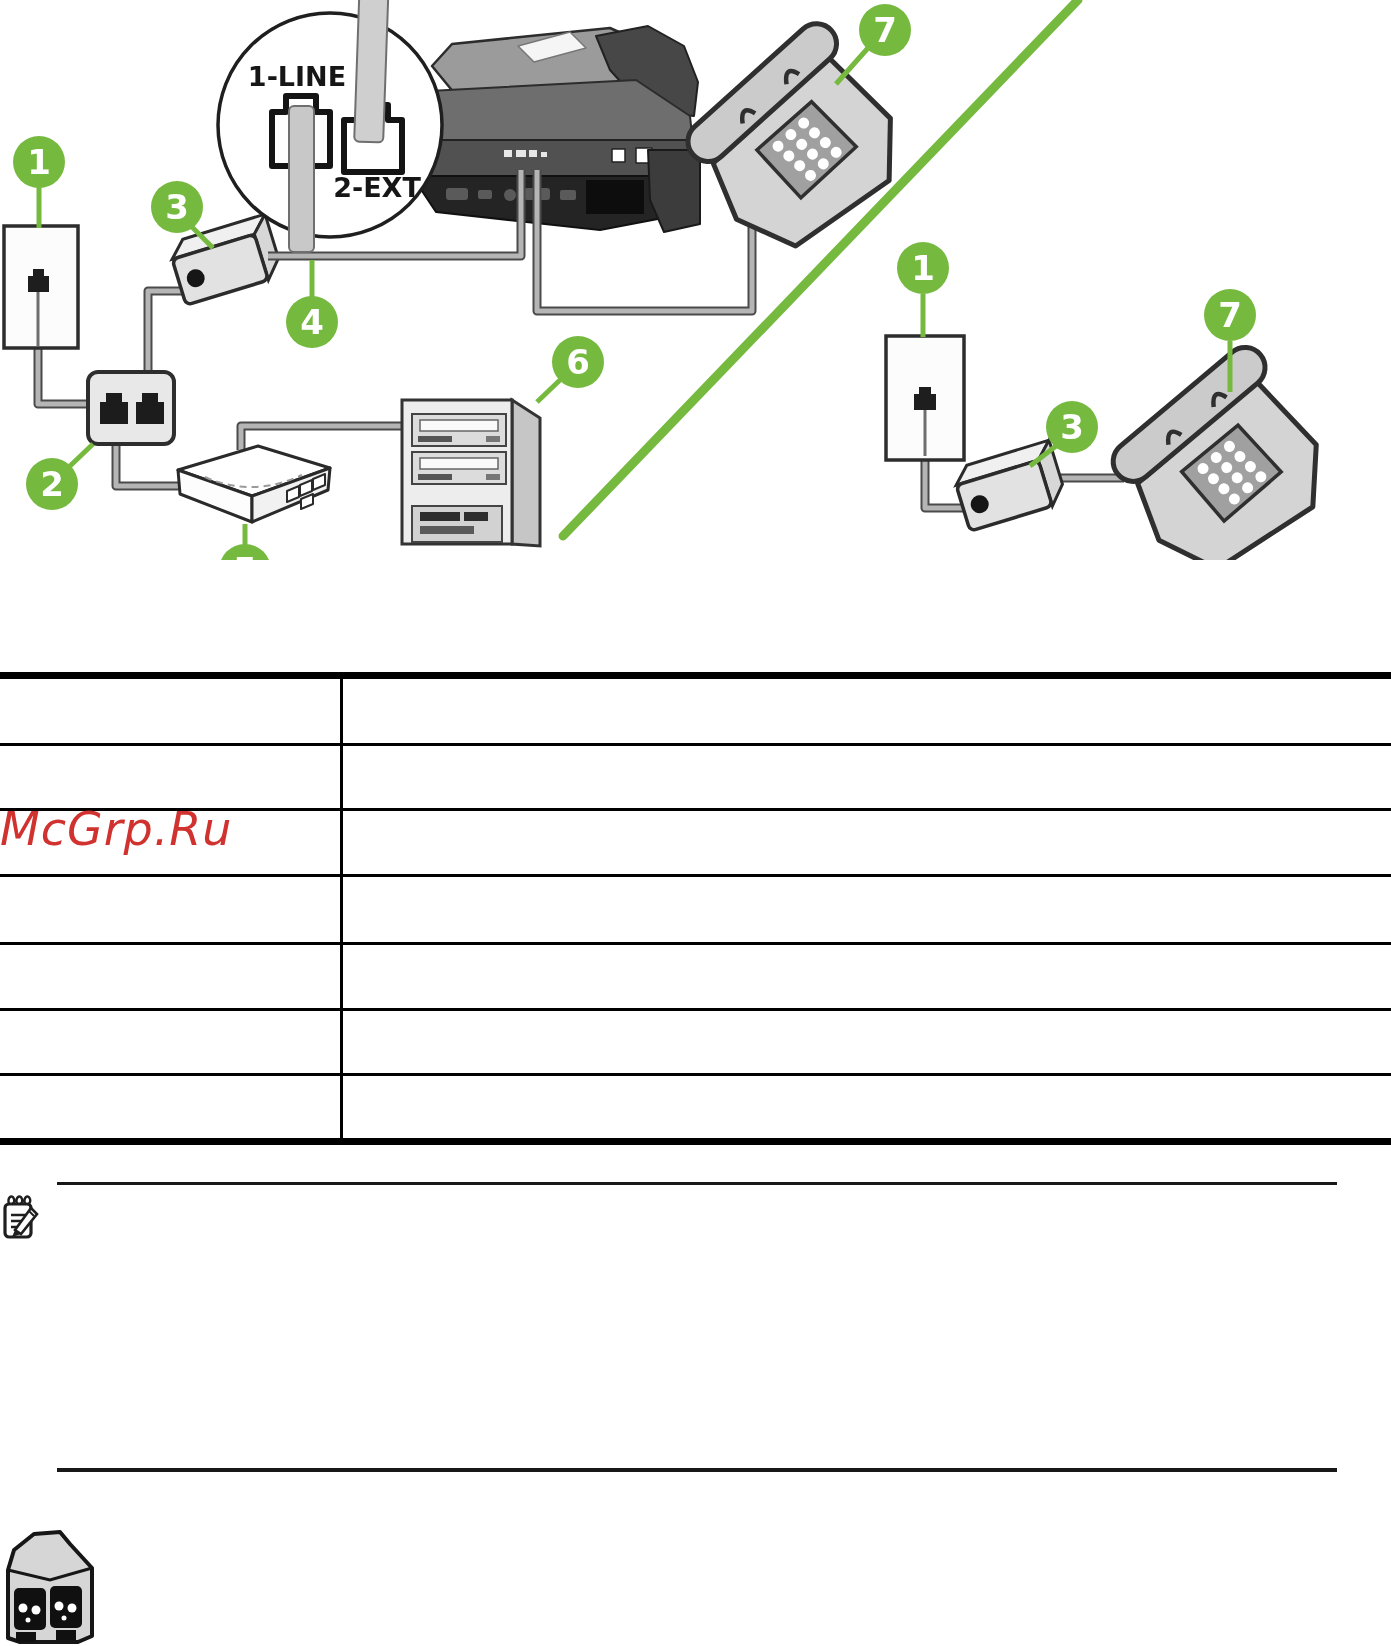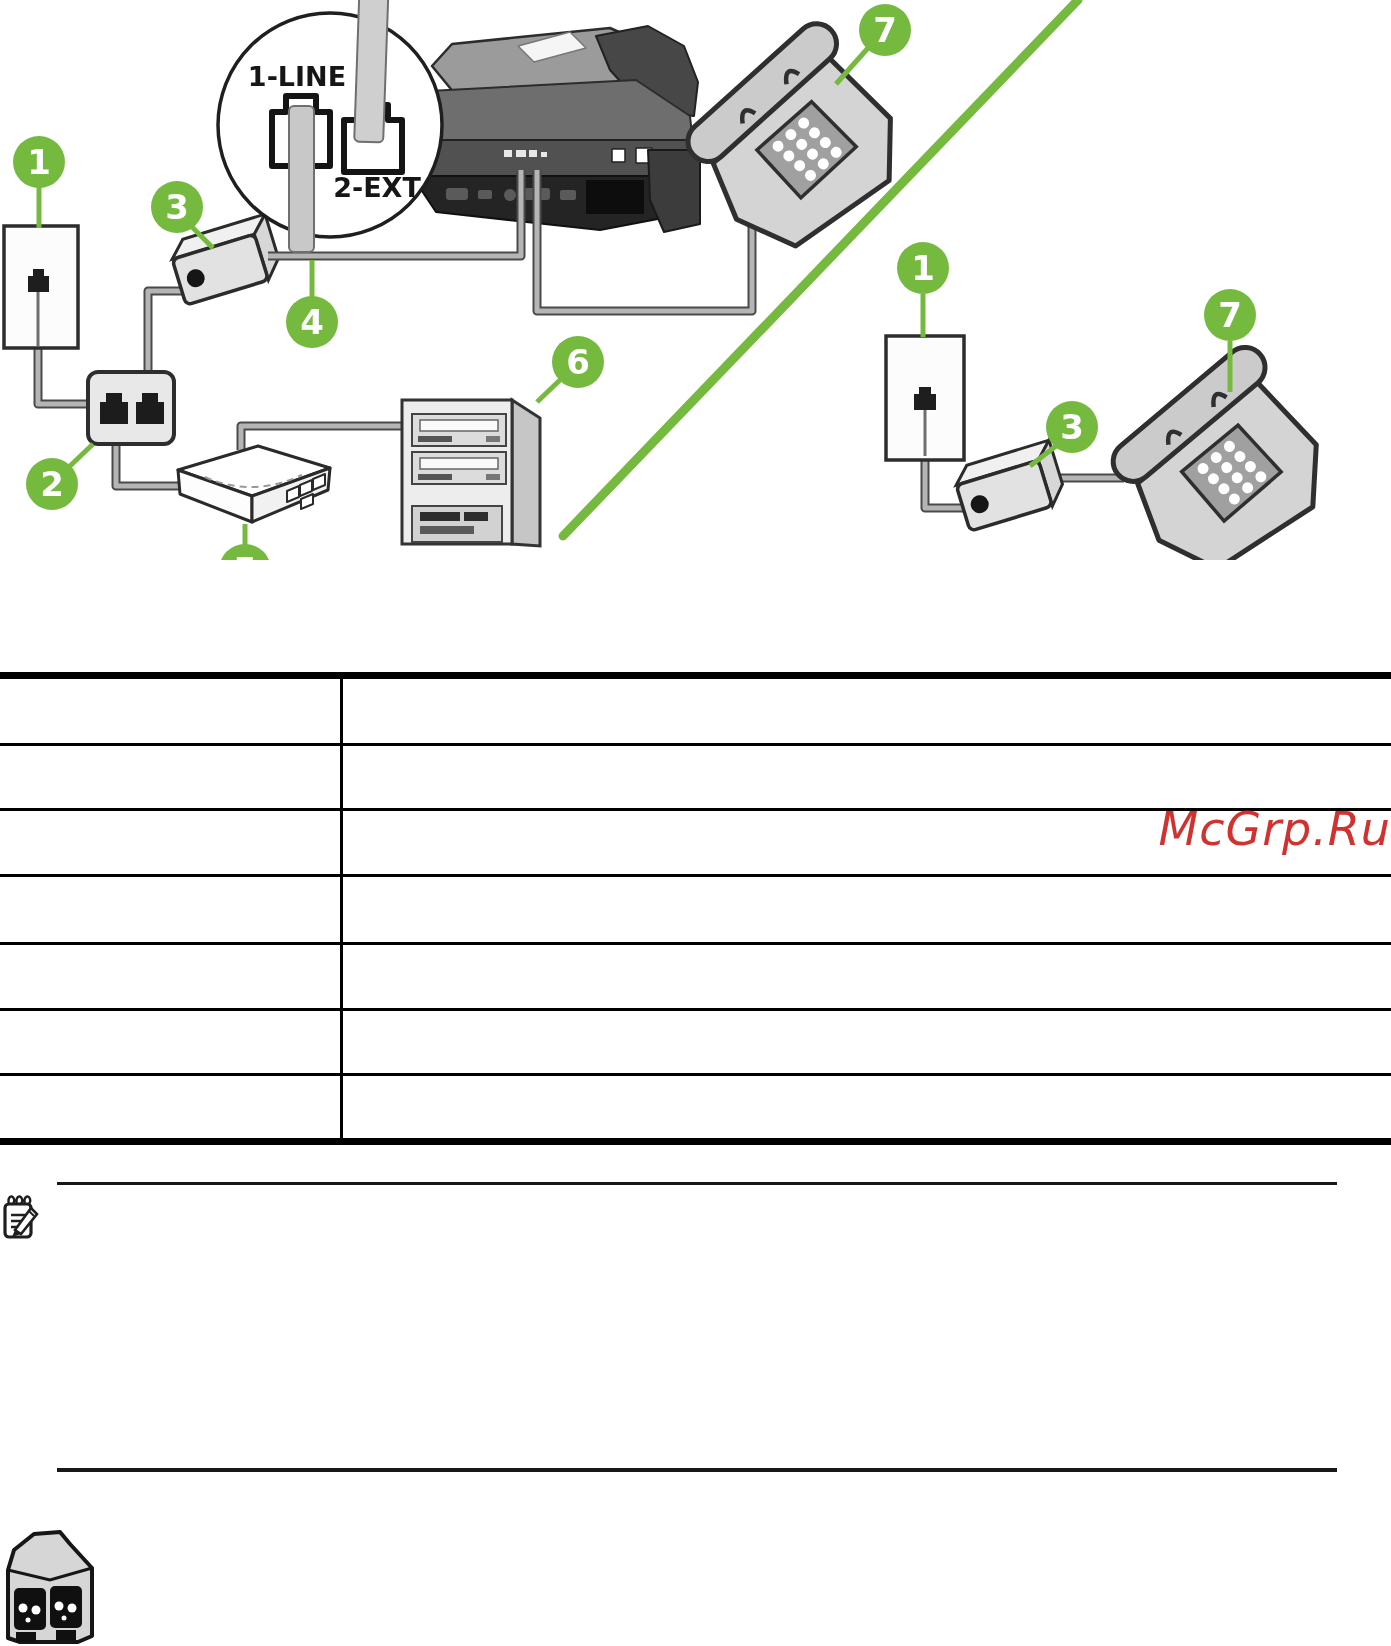--- a/index.html
+++ b/index.html
@@ -9,21 +9,21 @@
   .diagram{position:absolute;left:0;top:0;}
   
   .hline{position:absolute;left:0;width:1391px;background:#000;}
   .h-thick{height:7px;}
   .h-thin{height:3px;}
   .vline{position:absolute;left:340px;top:679px;width:3px;height:459px;background:#000;}
   .t-row{position:absolute;left:0;width:1391px;display:flex;}
   .t-cell-l{width:340px;}
   .t-cell-r{flex:1;}
   
-  .watermark{position:absolute;top:802px;left:0;width:1391px;text-align:right;
+  .watermark{position:absolute;top:802px;left:0;width:1391px;text-align:left;
              font-style:italic;font-size:46px;letter-spacing:1px;color:#d0322f;}
   
   .rule{position:absolute;left:57px;width:1280px;background:#181818;}
   .rule-top{top:1182px;height:3px;}
   .rule-bottom{top:1468px;height:4px;}
   .note-icon{position:absolute;left:1px;top:1191px;}
   .bottom-splitter{position:absolute;left:0;top:1528px;}
 </style>
 </head>
 <body>

